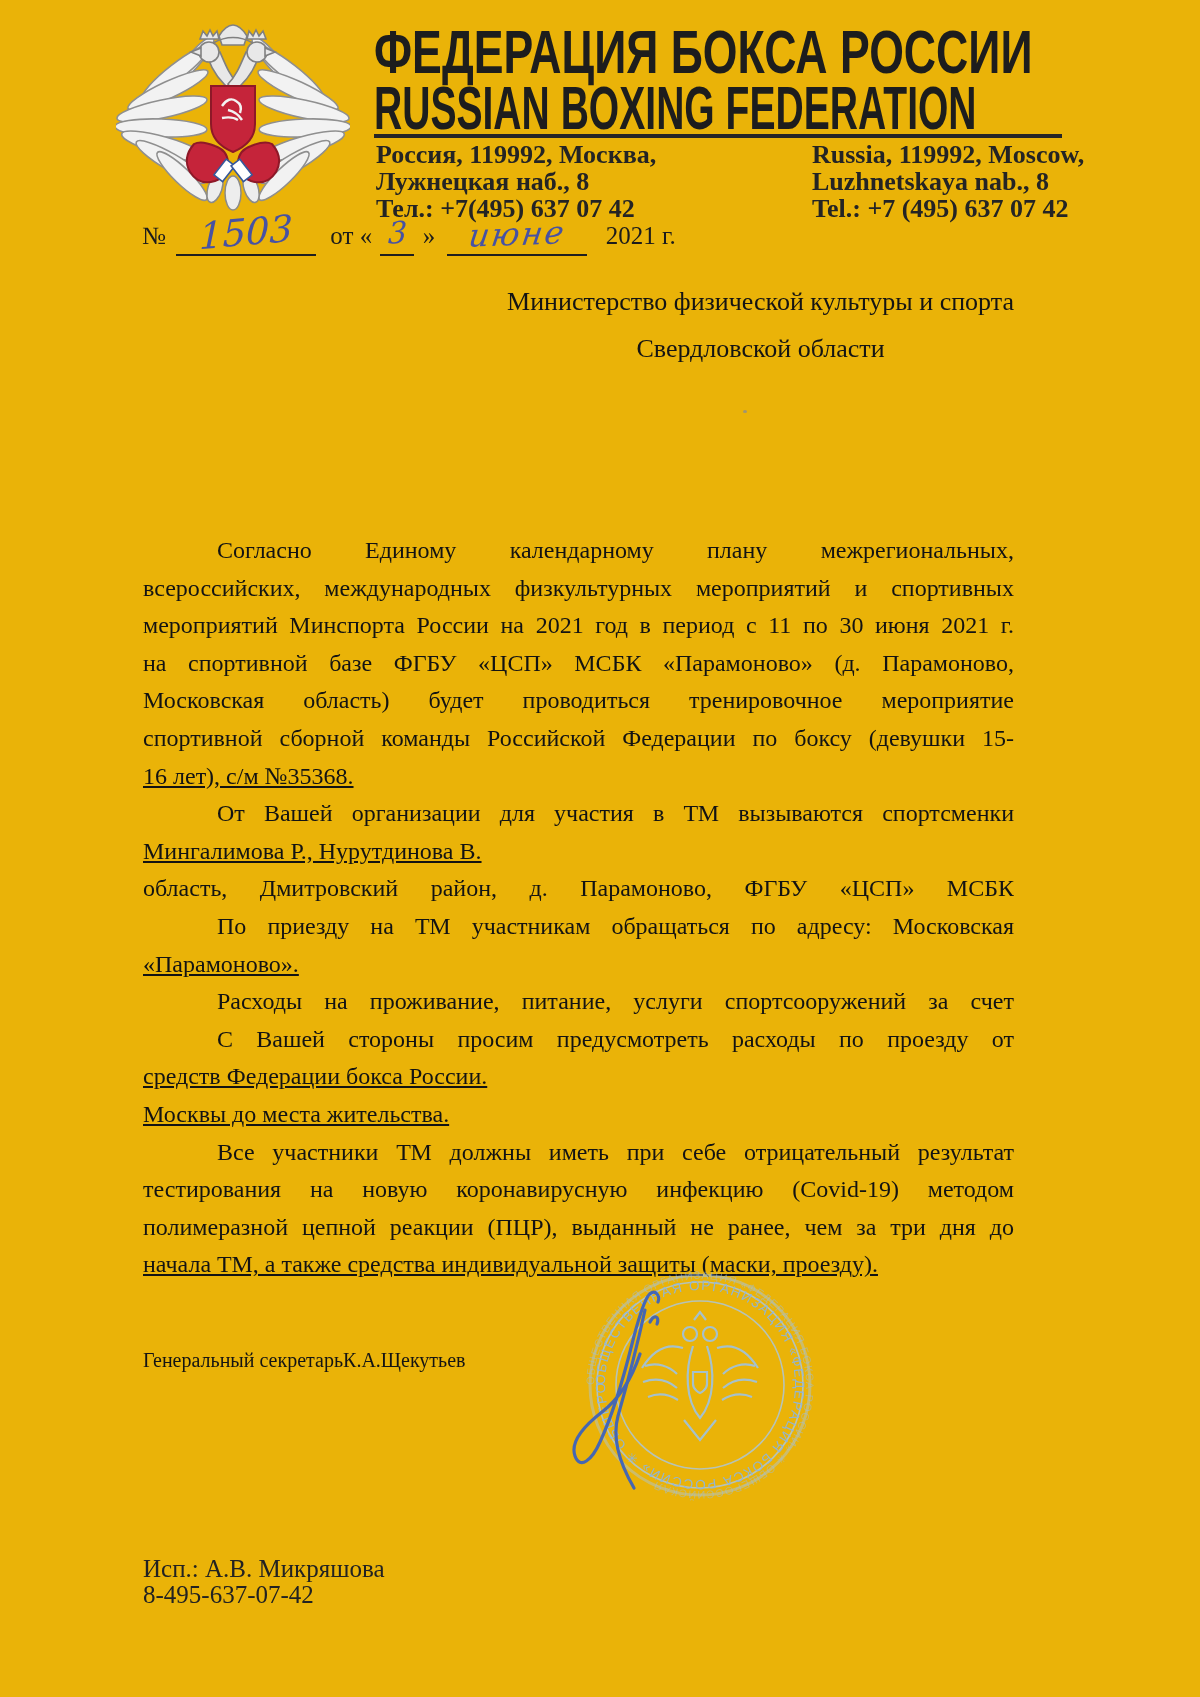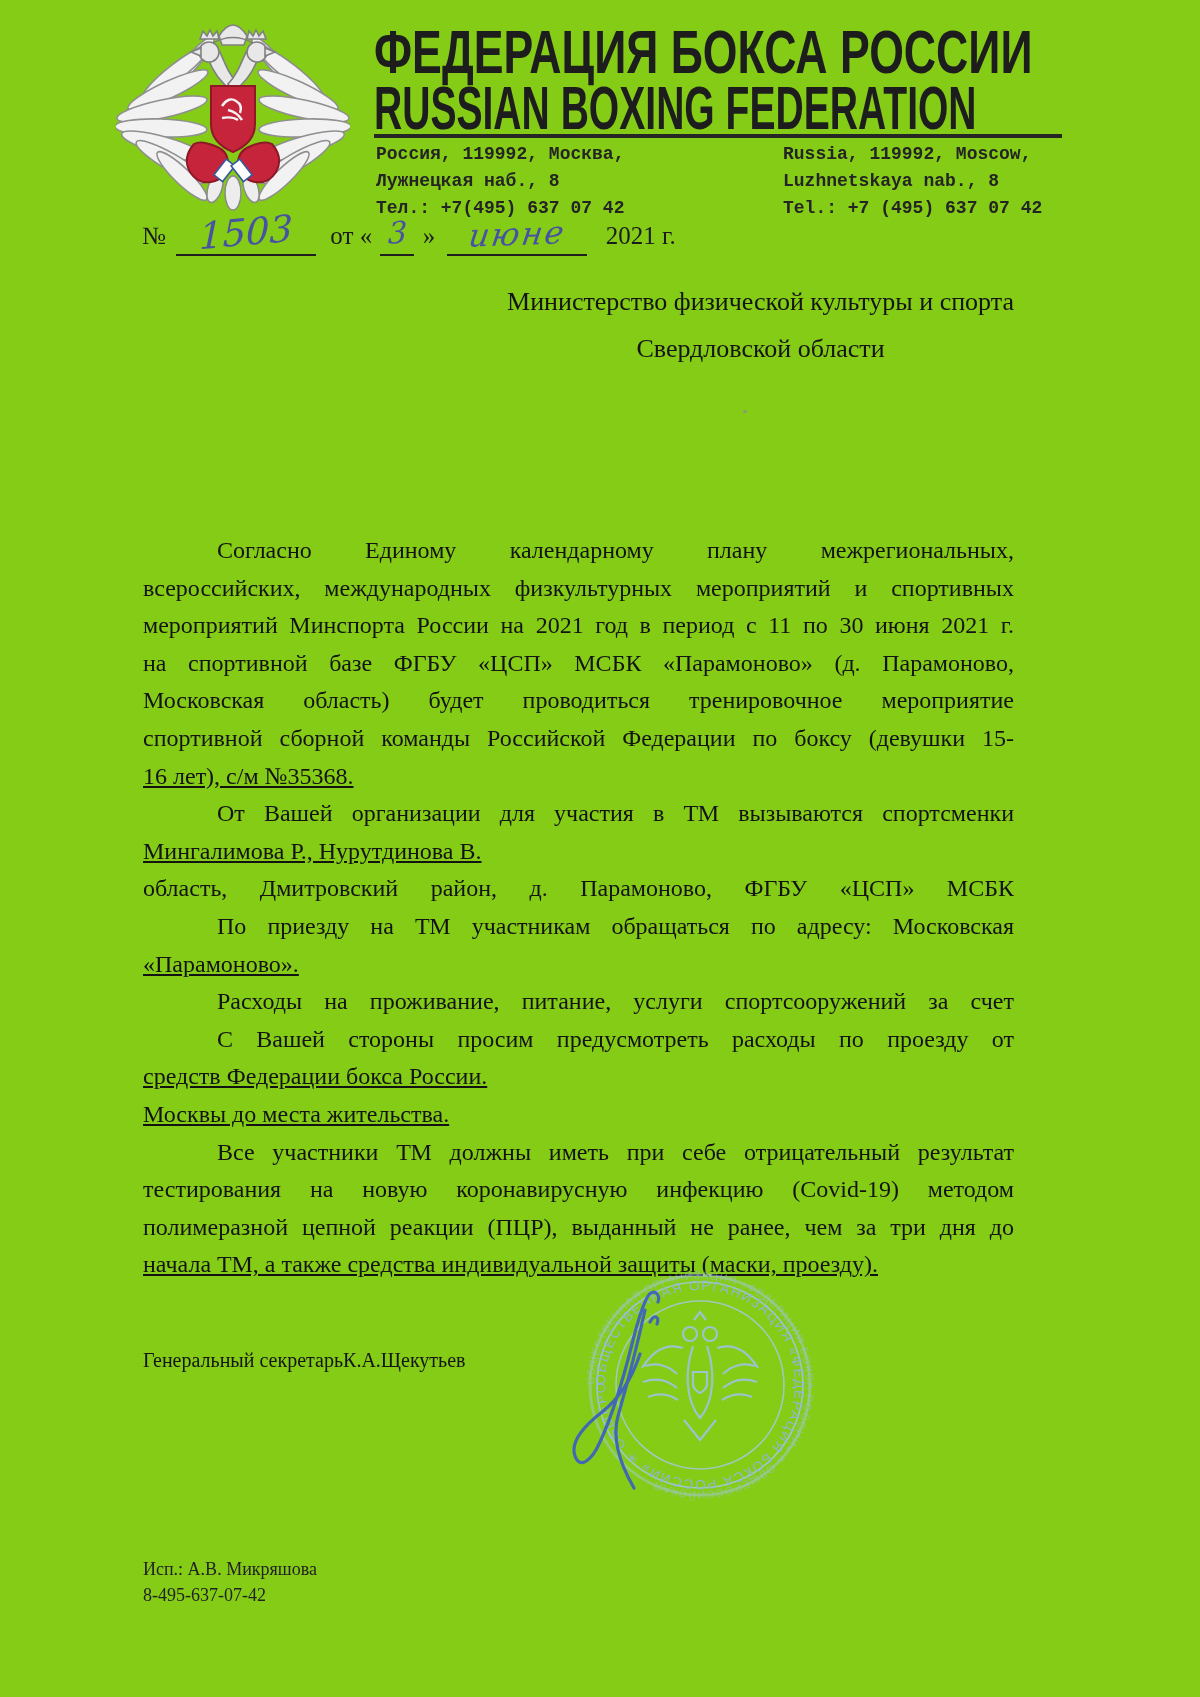--- a/index.html
+++ b/index.html
@@ -1,28 +1,28 @@
 <!DOCTYPE html>
 <html><head>
 <meta charset="utf-8">
 <style>
   html,body{margin:0;padding:0;background:#e9e9e9;}
-  .page{position:relative;width:1200px;height:1697px;background:#84cc16;margin:0 auto;overflow:hidden;
+  .page{position:relative;width:1200px;height:1697px;background:#eab308;margin:0 auto;overflow:hidden;
         font-family:"Liberation Serif",serif;color:#161616;}
   
   .emblem{position:absolute;left:116px;top:12px;width:234px;height:204px;}
   .title{position:absolute;left:374px;white-space:nowrap;font-family:"Liberation Sans",sans-serif;
          font-weight:bold;color:#1d1d1d;font-size:62px;line-height:56px;transform-origin:left top;}
   .title.ru{top:24px;transform:scaleX(0.72);}
   .title.en{top:80px;transform:scaleX(0.63);}
   .head-rule{position:absolute;left:374px;top:134px;width:688px;height:4px;background:#262626;}
-  .addr{position:absolute;top:141px;font-family:Liberation Mono, monospace;font-weight:bold;
-        font-size:18px;line-height:27px;color:#242424;white-space:nowrap;}
+  .addr{position:absolute;top:141px;font-family:Liberation Serif, serif;font-weight:bold;
+        font-size:26px;line-height:27px;color:#242424;white-space:nowrap;}
   .addr.ru{left:376px;}
-  .addr.en{left:783px;}
+  .addr.en{left:812px;}
   
   .refline{position:absolute;left:142px;top:214px;height:42px;font-size:25px;color:#1c1c1c;white-space:nowrap;}
   .refline > span{display:inline-block;vertical-align:bottom;}
   .lbl{line-height:40px;}
   .uline{border-bottom:2px solid #1f1f1f;height:40px;text-align:center;}
   .ul-num{width:140px;margin-left:4px;margin-right:8px;}
   .ul-day{width:34px;margin:0 2px;}
   .ul-month{width:140px;margin-left:6px;margin-right:12px;}
   .hw{font-style:italic;color:#4752a3;font-family:"DejaVu Serif",serif;display:inline-block;}
   .hw.num{font-size:37px;transform:rotate(-5deg) skewX(-6deg);line-height:38px;}
@@ -38,21 +38,21 @@
   .bl.last{text-align:left;text-align-last:left;text-decoration:underline;}
   .bl.last::after{content:none;}
   
   .sigrow{position:absolute;left:143px;top:1342px;width:871px;display:flex;justify-content:flex-start;
           font-size:20px;line-height:36px;color:#141414;}
   
   .stamp{position:absolute;left:562px;top:1258px;width:276px;height:252px;}
   .stamp svg{position:absolute;left:0;top:0;}
   .seal{filter:blur(0.4px);}
   
-  .footer{position:absolute;left:143px;top:1556px;font-size:18px;line-height:26px;color:#222;}
+  .footer{position:absolute;left:143px;top:1556px;font-size:25px;line-height:26px;color:#222;}
   .speck{position:absolute;left:743px;top:410px;width:4px;height:3px;background:#8d8d8d;border-radius:50%;opacity:.8;}
 </style>
 </head>
 <body>
 
 <div class="page">
 
   <div class="emblem">
     <svg width="234" height="204" viewBox="0 0 234 204">
 

